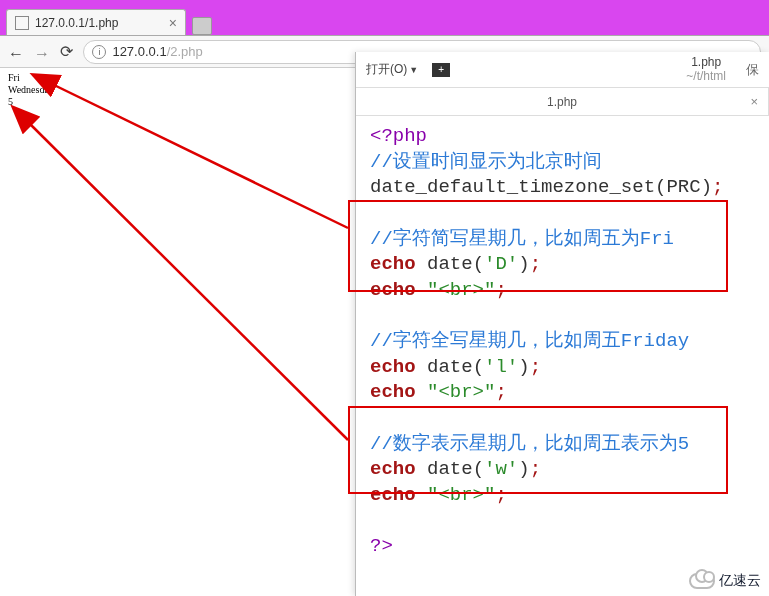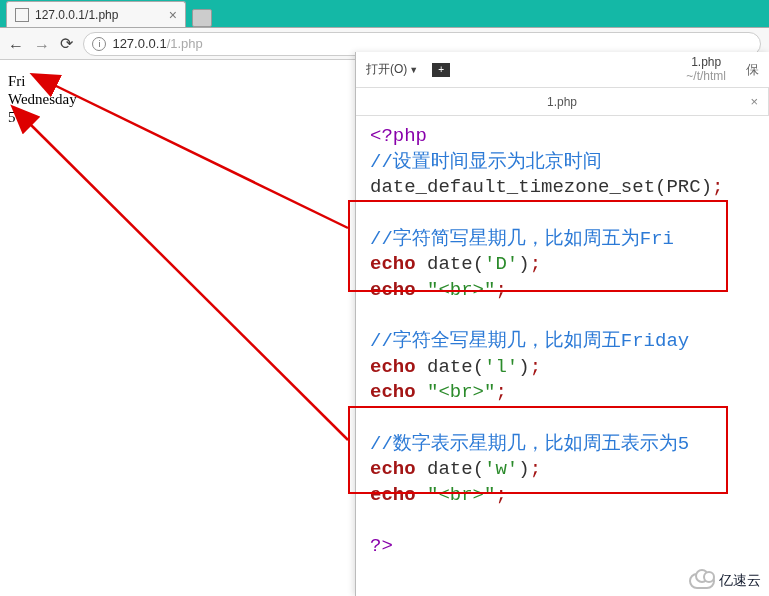--- a/index.html
+++ b/index.html
@@ -1,33 +1,33 @@
 <!DOCTYPE html>
 <html><head>
 <meta charset="utf-8">
 <style>
   * { box-sizing: border-box; margin: 0; padding: 0; }
   body { font-family: Arial, sans-serif; width: 769px; height: 596px; background: #fff; position: relative; overflow: hidden; }
 
   
-  .tab-strip { height: 28px; background: #14b8a6; display: flex; align-items: flex-end; border-bottom: 1px solid #aaa; }
+  .tab-strip { height: 36px; background: #d946ef; display: flex; align-items: flex-end; border-bottom: 1px solid #aaa; }
   .tab { background: #f7f7f7; height: 26px; width: 180px; margin-left: 6px; border: 1px solid #aaa; border-bottom: none; border-radius: 3px 3px 0 0; display: flex; align-items: center; padding: 0 8px; font-size: 12px; color: #333; position: relative; }
   .tab .favicon { width: 14px; height: 14px; border: 1px solid #888; margin-right: 6px; display: flex; align-items: center; justify-content: center; }
   .tab .tabclose { margin-left: auto; color: #777; font-size: 14px; }
   .new-tab { width: 20px; height: 18px; background: #ccc; margin-left: 6px; border: 1px solid #999; border-radius: 2px; }
 
   .toolbar { height: 32px; background: #f7f7f7; border-bottom: 1px solid #ccc; display: flex; align-items: center; padding: 0 8px; gap: 10px; }
   .navbtn { color: #888; font-size: 16px; }
   .navbtn.active { color: #444; }
   .addrbar { flex: 1; height: 24px; border: 1px solid #ccc; border-radius: 12px; background: #fff; display: flex; align-items: center; padding: 0 8px; font-size: 13px; color: #333; }
   .addrbar .secure { width: 14px; height: 14px; border: 1px solid #888; border-radius: 50%; margin-right: 6px; font-size: 9px; display:flex; align-items:center; justify-content:center; color:#666;}
   .addrbar .dim { color: #aaa; }
 
   
-  .page { position: absolute; top: 72px; left: 8px; font-family: "Times New Roman", serif; font-size: 15px; color: #000; line-height: 1.2; }
+  .page { position: absolute; top: 72px; left: 8px; font-family: "Times New Roman", serif; font-size: 10px; color: #000; line-height: 1.2; }
 
   
   .editor { position: absolute; top: 52px; left: 355px; right: 0; bottom: 0; background: #fff; border-left: 1px solid #bbb; box-shadow: -2px 0 6px rgba(0,0,0,0.12); }
   .editor-top { height: 36px; border-bottom: 1px solid #ddd; display: flex; align-items: center; padding: 0 10px; font-size: 12px; color: #444; }
   .editor-top .open { display:flex; align-items:center; gap:2px; }
   .editor-top .dropdown { font-size: 9px; }
   .editor-top .newfile { margin-left: 14px; width: 18px; height: 14px; background: #333; color: #fff; font-size: 10px; display:flex; align-items:center; justify-content:center; }
   .editor-top .fileinfo { margin-left: auto; text-align: center; line-height: 1.1; margin-right: 20px; }
   .editor-top .fileinfo .fname { color: #444; }
   .editor-top .fileinfo .fpath { color: #999; font-size: 12px; }
@@ -73,21 +73,21 @@
   <div class="new-tab"></div>
 </div>
 
 <div class="toolbar">
   <span class="navbtn active">←</span>
   <span class="navbtn">→</span>
   <span class="navbtn active">⟳</span>
   <div class="addrbar">
     <span class="secure">i</span>
     <span>127.0.0.1</span>
-      <span class="dim">/1.php</span>
+      <span class="dim">/2.php</span>
   </div>
 </div>
 
 <div class="page">
   <div>Fri</div>
   <div>Wednesday</div>
   <div>5</div>
 </div>
 
 <div class="editor">

